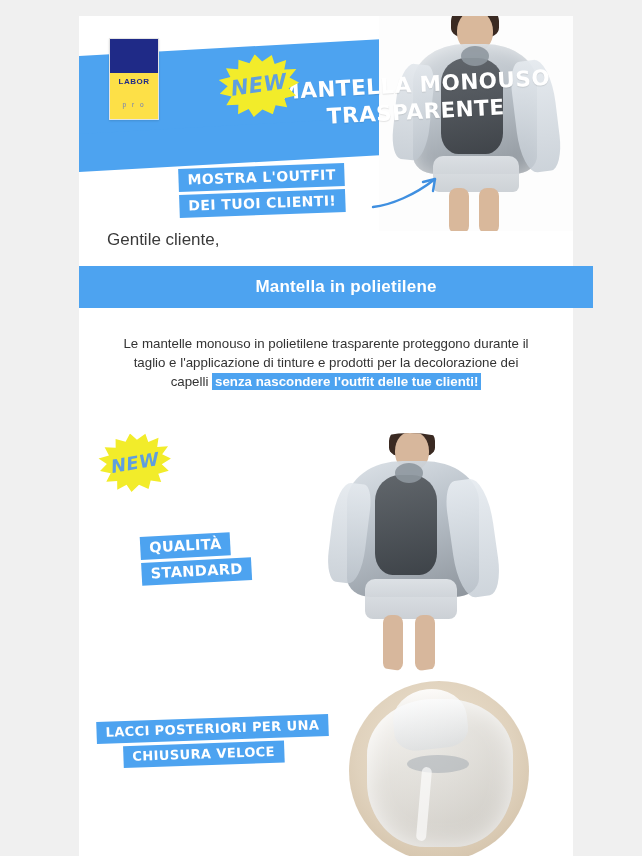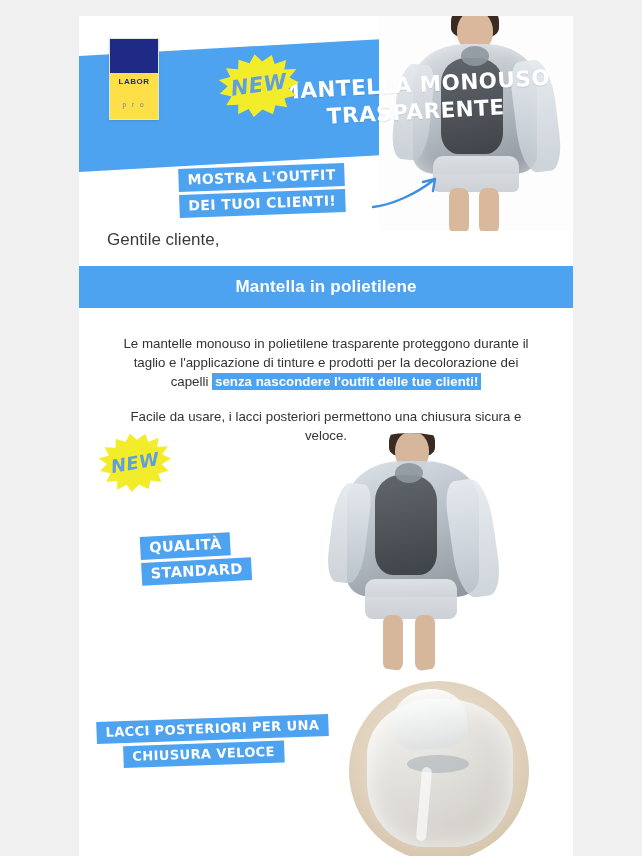--- a/index.html
+++ b/index.html
@@ -298,20 +298,21 @@
   .section-bar {
     position: absolute;
     left: 0;
     top: 250px;
     width: 494px;
     height: 42px;
     background: #4da3f0;
     display: flex;
     align-items: center;
     justify-content: center;
+    padding-left: 20px;
   }
   .section-bar h2 {
     margin: 0;
     color: #ffffff;
     font-size: 17px;
     font-weight: bold;
     letter-spacing: 0.2px;
   }
 
   
@@ -585,21 +586,20 @@
     </div>
 
     <div class="greeting">Gentile cliente,</div>
 
     <div class="section-bar">
       <h2>Mantella in polietilene</h2>
     </div>
 
     <div class="body-copy">
       <p><span>Le mantelle monouso in polietilene trasparente proteggono durante il taglio e l'applicazione di tinture e prodotti per la decolorazione dei capelli </span><span class="hl">senza nascondere l'outfit delle tue clienti!</span></p>
-      <p>Facile da usare, i lacci posteriori permettono una chiusura sicura e veloce.</p>
     </div>
 
     <div class="starburst" id="feat-new">
       <div class="star-shape"></div>
       <div class="star-label">NEW</div>
     </div>
 
     <div class="callout" id="quality-callout">
       <div class="callout-line">QUALITÀ</div><br>
       <div class="callout-line">STANDARD</div>

